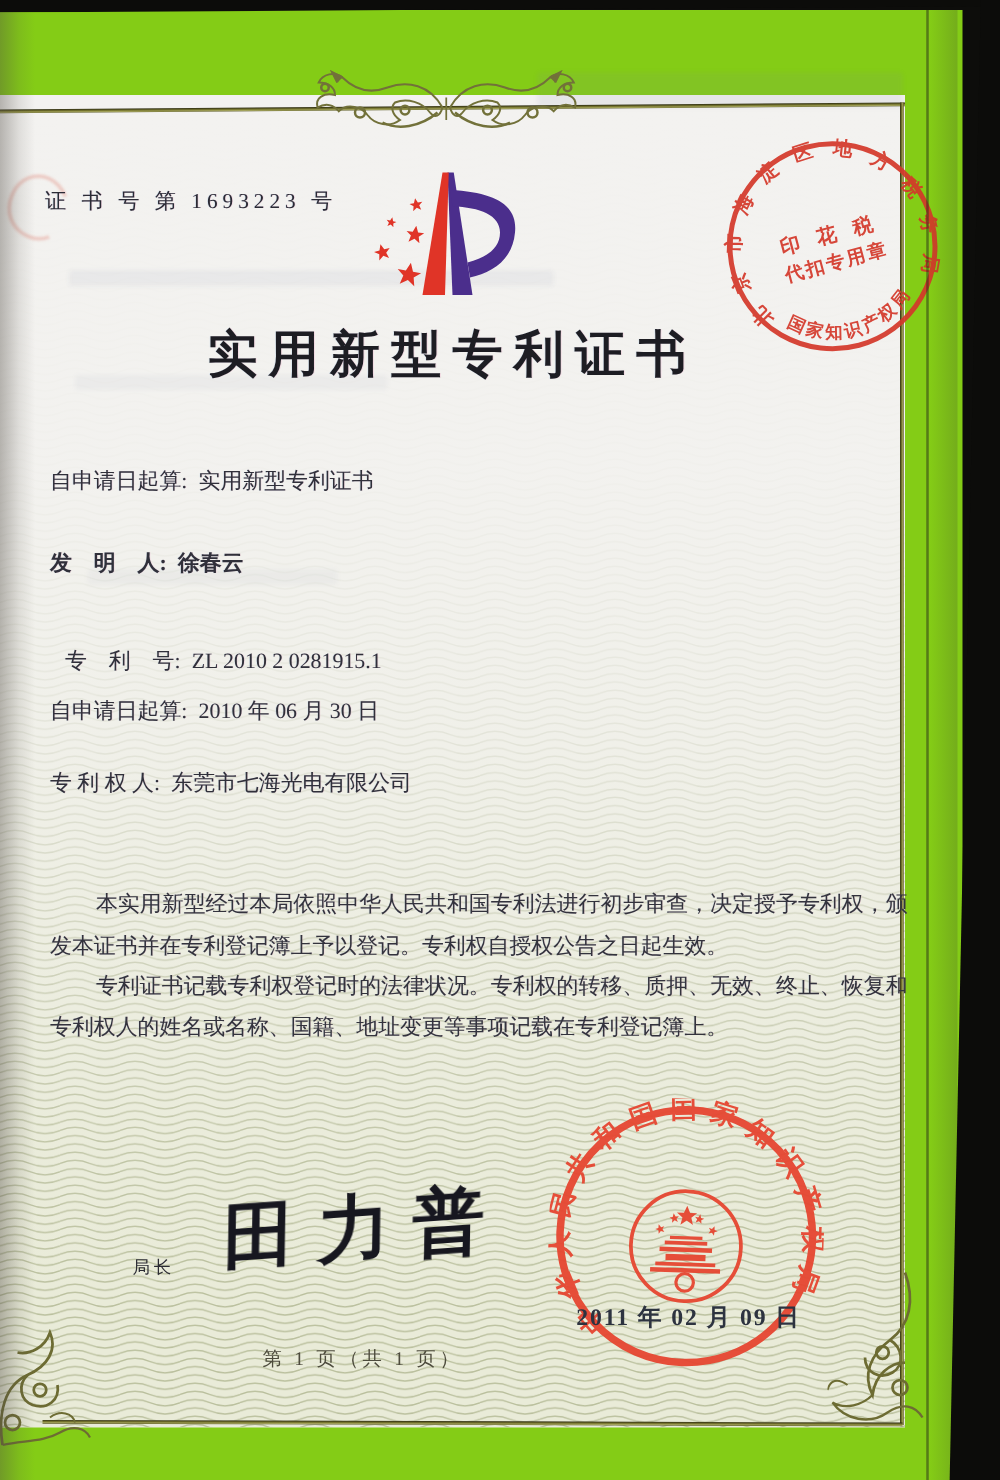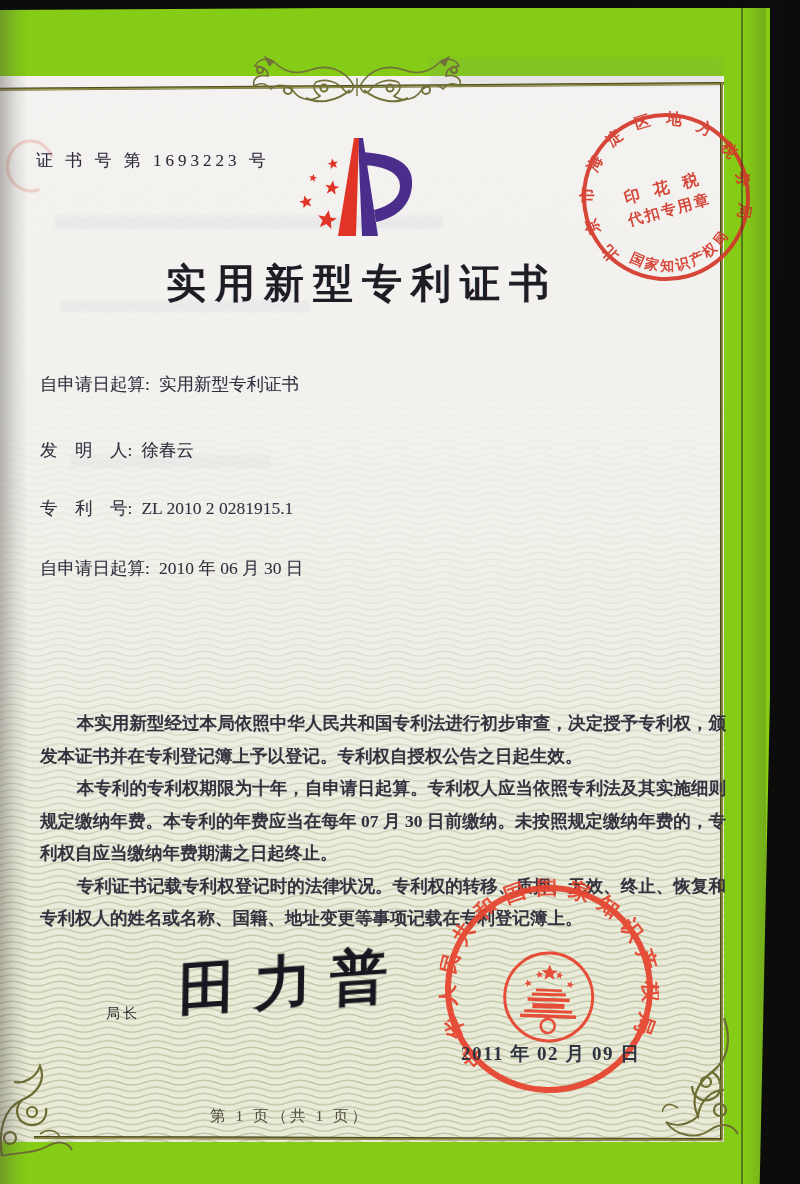--- a/index.html
+++ b/index.html
@@ -57,31 +57,31 @@
     text-shadow:0.7px 0 rgba(230,60,140,0.12),-0.7px 0 rgba(40,130,220,0.12);
   }
   .field{position:absolute;left:40px;font-size:17.5px;color:#30303a;white-space:nowrap;
     text-shadow:0.5px 0 rgba(230,60,140,0.12),-0.5px 0 rgba(40,130,220,0.12);}
   .field .flabel{margin-right:9px;}
   .paragraphs{
     position:absolute;left:40px;top:699px;width:686px;
     font-size:17.5px;line-height:32.5px;color:#33333d;text-align:justify;
     text-shadow:0.5px 0 rgba(230,60,140,0.10),-0.5px 0 rgba(40,130,220,0.10);
   }
-  .paragraphs p{margin:0;text-indent:2.1em;font-weight:bold;}
+  .paragraphs p{margin:0;text-indent:2.1em;}
   .sig-role{position:absolute;left:106px;top:997px;font-size:14px;letter-spacing:3px;color:#2c2c34;}
   .sig-name{
     position:absolute;left:178px;top:936px;
     font-size:58px;font-weight:bold;letter-spacing:18px;color:#17171f;
     transform:rotate(-4deg) skewX(-5deg);filter:blur(0.3px);
   }
   .office-seal{position:absolute;left:439px;top:871px;transform:rotate(2deg);opacity:0.94;}
   .issue-date{position:absolute;left:461px;top:1033px;font-size:19px;font-weight:600;
     letter-spacing:1.5px;color:#2d3340;}
-  .footer{position:absolute;left:0;top:1098px;width:580px;text-align:center;
+  .footer{position:absolute;left:0;top:1069px;width:580px;text-align:center;
     font-size:15.5px;letter-spacing:3px;color:#4d4b3d;}
   .ornament{position:absolute;}
   svg text{font-family:"Liberation Serif","DejaVu Serif",serif;}
 </style>
 </head>
 <body>
 
 <div class="page">
 
   <div class="paper-tint"></div>
@@ -178,33 +178,35 @@
     </text>
     <text y="-4" text-anchor="middle" font-size="16" letter-spacing="5" fill="#d4382a" font-weight="bold">印 花 税</text>
     <text y="18" text-anchor="middle" font-size="15" letter-spacing="2" fill="#d4382a" font-weight="bold">代扣专用章</text>
   </svg>
 
   <div class="title">实用新型专利证书</div>
 
   <div class="field" style="top:364px;">
     <span class="flabel">自申请日起算:</span><span class="fvalue">实用新型专利证书</span>
   </div>
-  <div class="field" style="top:430px;">
+  <div class="field" style="top:430px;font-weight:bold;">
     <span class="flabel">发　明　人:</span><span class="fvalue">徐春云</span>
   </div>
-  <div class="field" style="top:488px;">
+  <div class="field" style="top:508px;margin-left:12px;">
     <span class="flabel">专　利　号:</span><span class="fvalue">ZL 2010 2 0281915.1</span>
   </div>
   <div class="field" style="top:548px;">
     <span class="flabel">自申请日起算:</span><span class="fvalue">2010 年 06 月 30 日</span>
   </div>
+  <div class="field" style="top:606px;">
+    <span class="flabel">专 利 权 人:</span><span class="fvalue">东莞市七海光电有限公司</span>
+  </div>
 
   <div class="paragraphs">
     <p>本实用新型经过本局依照中华人民共和国专利法进行初步审查，决定授予专利权，颁发本证书并在专利登记簿上予以登记。专利权自授权公告之日起生效。</p>
-    <p>本专利的专利权期限为十年，自申请日起算。专利权人应当依照专利法及其实施细则规定缴纳年费。本专利的年费应当在每年 07 月 30 日前缴纳。未按照规定缴纳年费的，专利权自应当缴纳年费期满之日起终止。</p>
     <p>专利证书记载专利权登记时的法律状况。专利权的转移、质押、无效、终止、恢复和专利权人的姓名或名称、国籍、地址变更等事项记载在专利登记簿上。</p>
   </div>
 
   <div class="sig-role">局长</div>
   <div class="sig-name">田力普</div>
 
   <svg class="office-seal" width="220" height="220" viewBox="-110 -110 220 220">
     <defs>
       <path id="sealArc" d="M -62,72 A 95,95 0 1 1 62,72" fill="none"></path>
     </defs>

